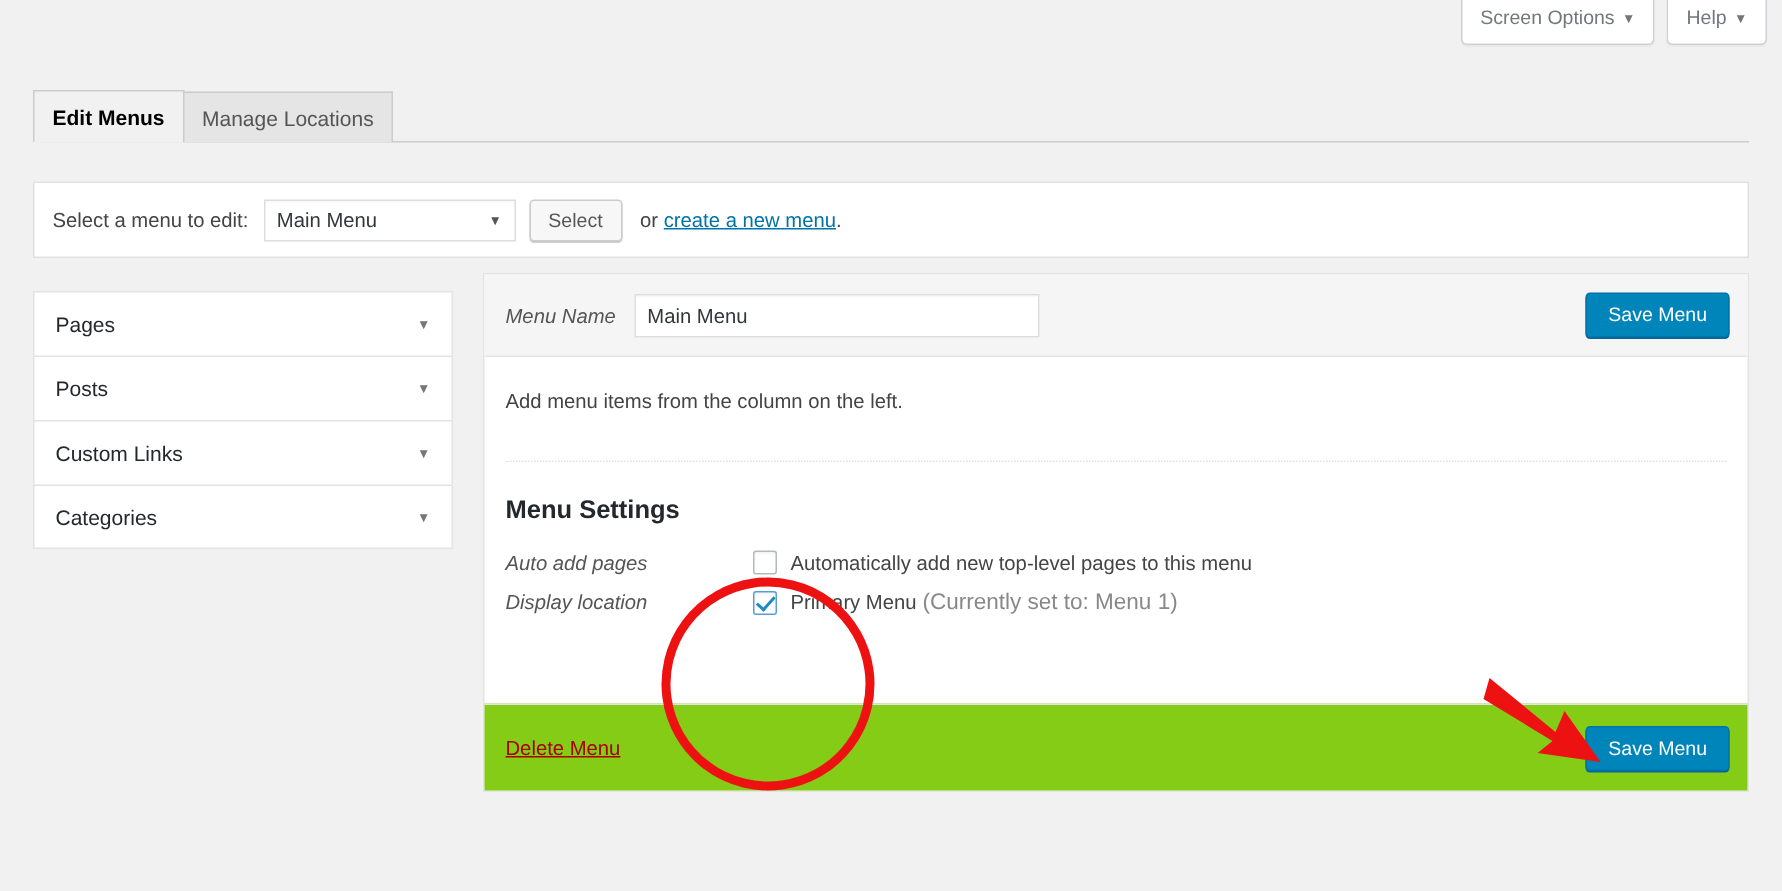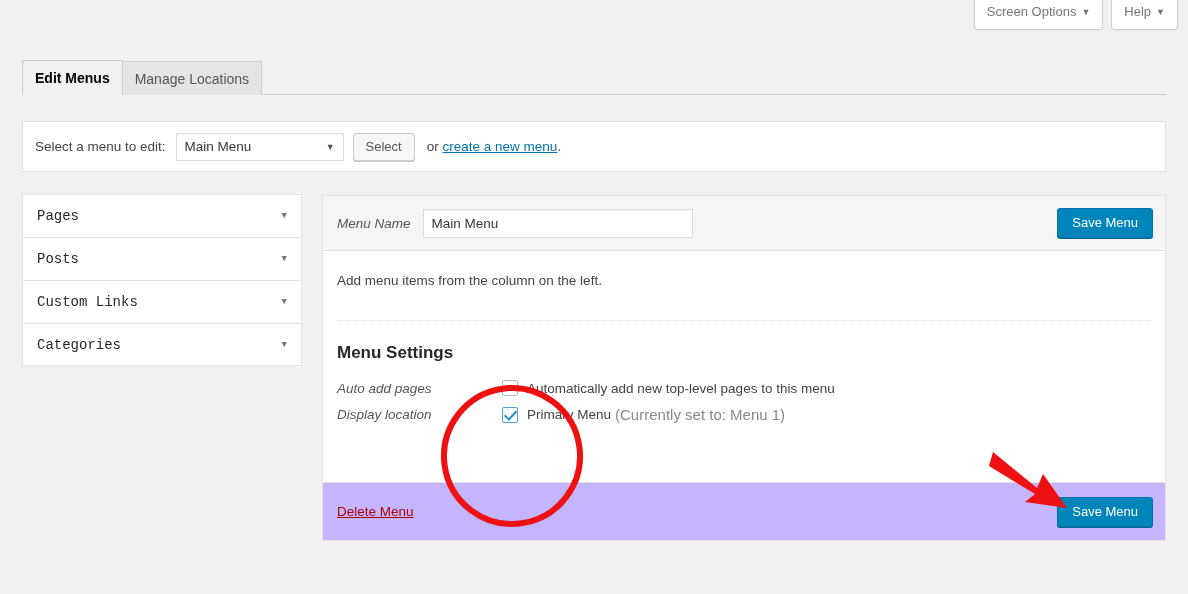--- a/index.html
+++ b/index.html
@@ -139,29 +139,28 @@
     border: 1px solid #e3e3e3;
     border-bottom: none;
     height: 43px;
     display: flex;
     align-items: center;
     justify-content: space-between;
     padding: 0 14px;
     cursor: pointer;
     font-size: 14px;
     color: #23282d;
-    font-family: Liberation Mono, monospace;
   }
   .accordion-item:last-child { border-bottom: 1px solid #e3e3e3; }
   .accordion-item .acc-caret { font-size: 9px; color: #72777c; }
 
   
   .main-panel {
     position: absolute;
-    left: 322px; top: 195px;
+    left: 322px; top: 182px;
     width: 844px; height: 346px;
     background: #fff;
     border: 1px solid #e3e3e3;
   }
   .panel-head {
     height: 55px;
     background: #f5f5f5;
     border-bottom: 1px solid #e3e3e3;
     display: flex;
     align-items: center;
@@ -246,21 +245,21 @@
     transform: rotate(42deg);
   }
   .setting-text { color: #444; }
   .setting-sub { color: #888; font-size: 15px; margin-left: 4px; }
 
   
   .panel-foot {
     position: absolute;
     left: 0; bottom: 0;
     width: 100%; height: 58px;
-    background: #c4b5fd;
+    background: #84cc16;
     border-top: 1px solid #e3e3e3;
     display: flex;
     align-items: center;
     padding: 0 14px;
   }
   .delete-link {
     color: #a00;
     font-size: 13.5px;
     text-decoration: underline;
     cursor: pointer;

